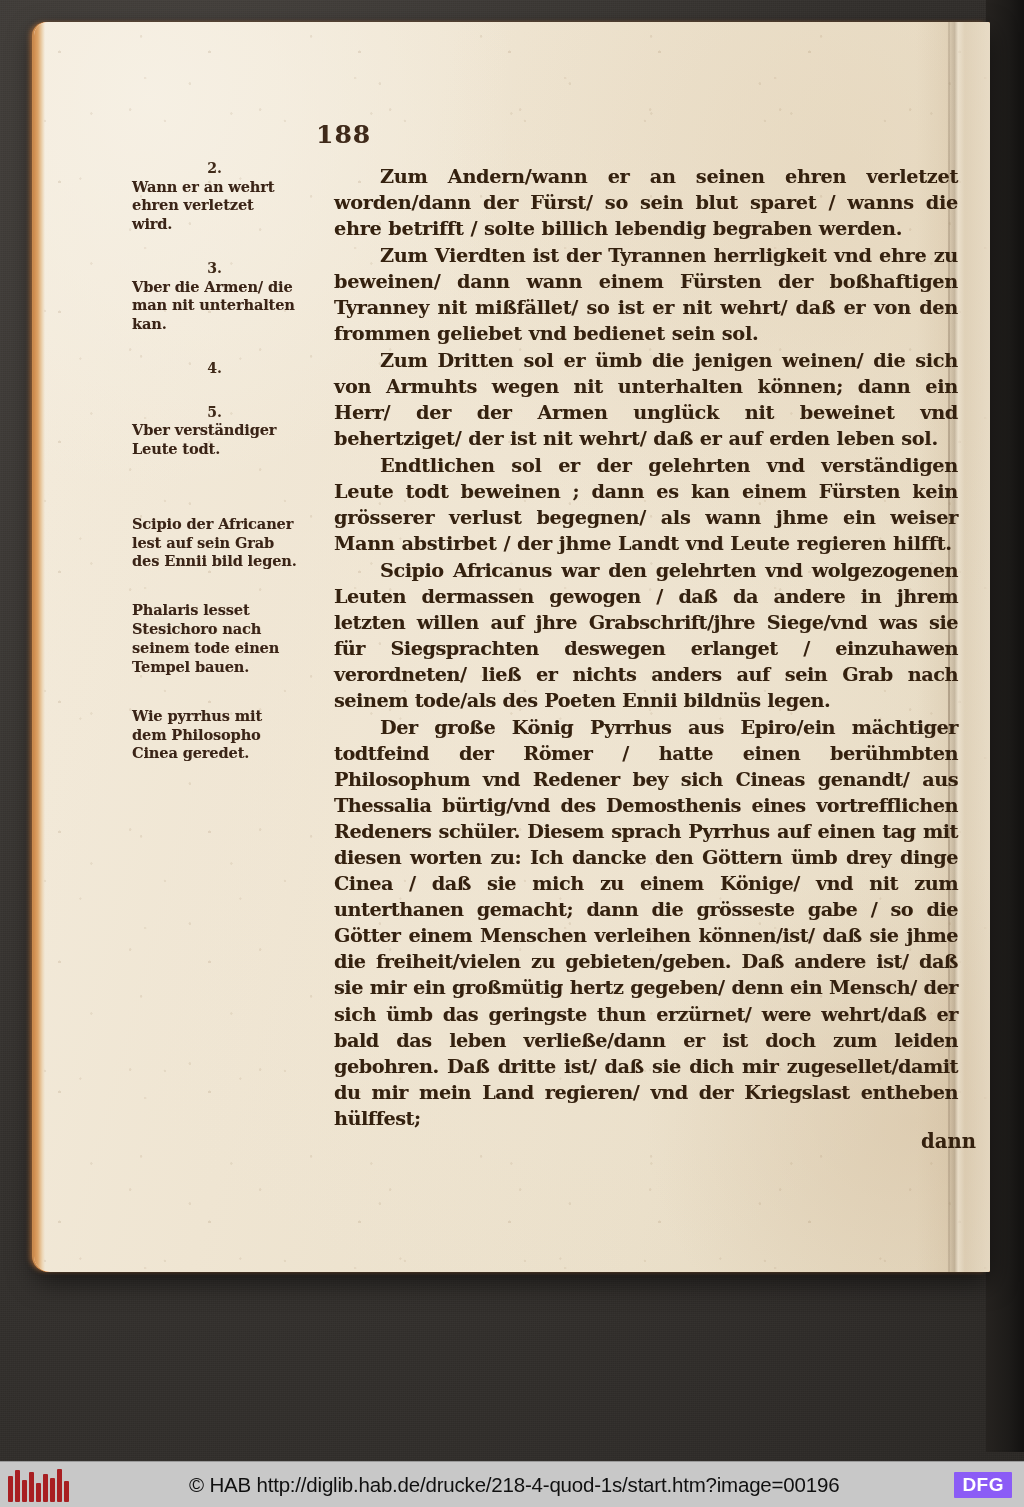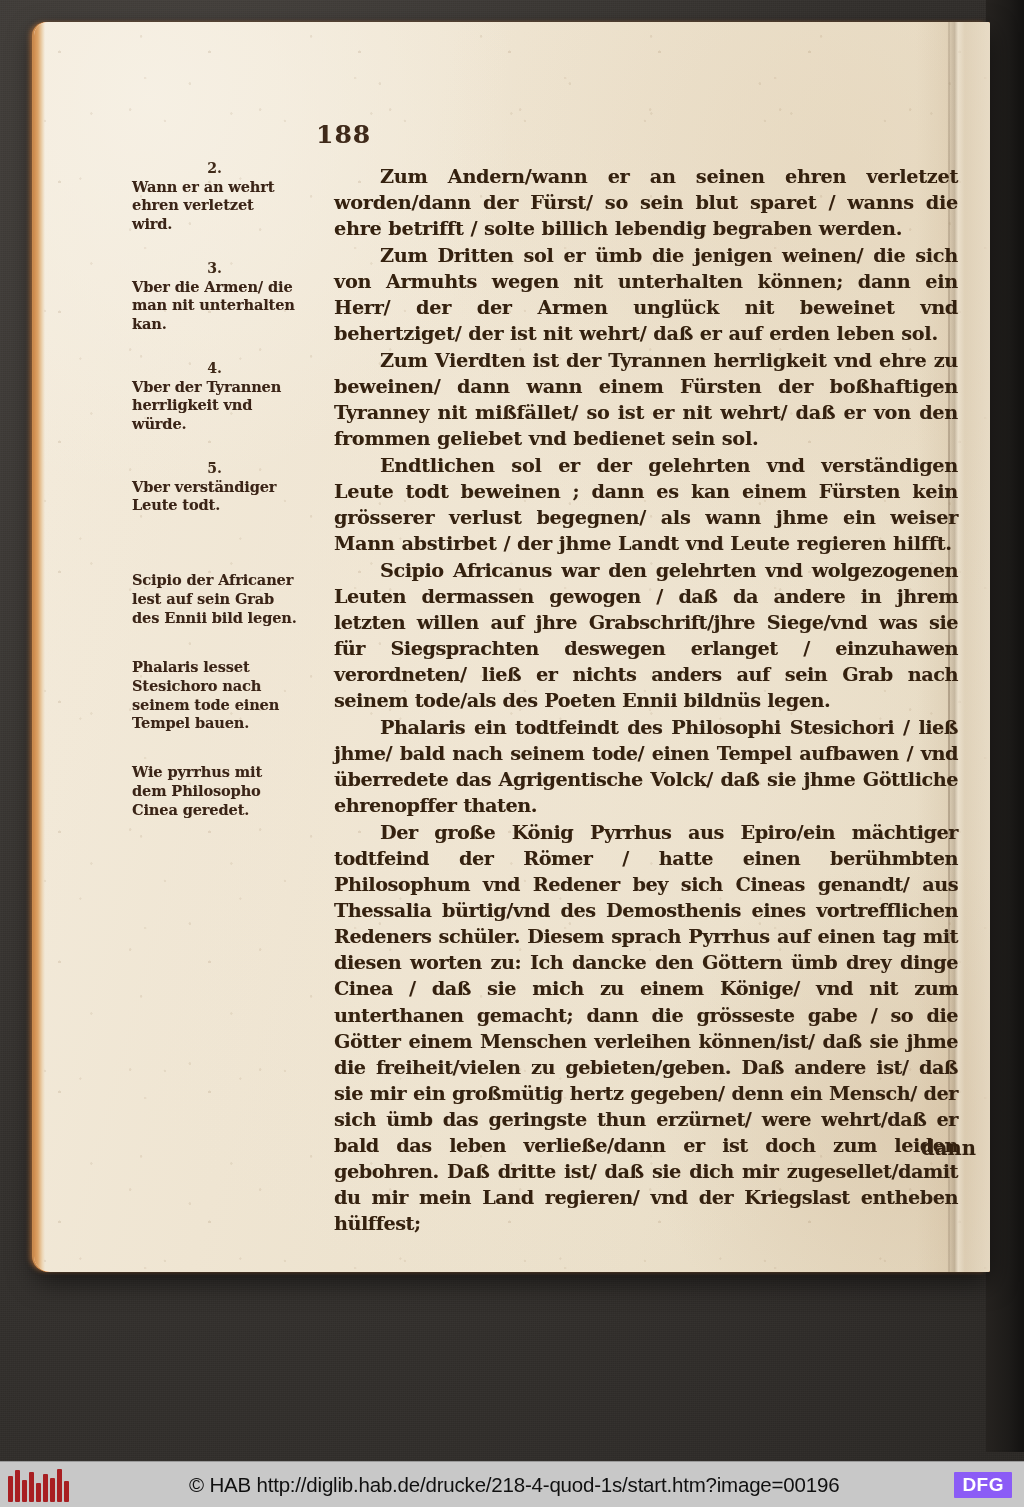--- a/index.html
+++ b/index.html
@@ -133,21 +133,21 @@
     text-align:justify;
     text-indent:46px;
     margin:0 16px 1px 0;
     letter-spacing:-.25px;
     word-spacing:.4px;
   }
   .para.tight{letter-spacing:-.45px;}
   #catchword{
     position:absolute;right:14px;top:1108px;
     font-family:"DejaVu Serif",serif;font-weight:700;
-    font-size:19.5px;color:#34210f;margin-top:7px;
+    font-size:19.5px;color:#34210f;
   }
   
   .para, .mtext, .mnum, #folio, #running-head, #catchword{
     text-shadow:.3px .25px .4px rgba(90,60,35,.30);
   }
   
   #footer{
     position:absolute;left:0;bottom:0;width:1024px;height:45px;
     background:#c8c8c8;
     border-top:1px solid #9a9a9a;
@@ -193,44 +193,42 @@
       <div class="mnote" style="margin-bottom:26px;">
         <div class="mnum">2.</div>
         <div class="mtext">Wann er an wehrt ehren verletzet wird.</div>
       </div>
       <div class="mnote" style="margin-bottom:26px;">
         <div class="mnum">3.</div>
         <div class="mtext">Vber die Armen/ die man nit unterhalten kan.</div>
       </div>
       <div class="mnote" style="margin-bottom:26px;">
         <div class="mnum">4.</div>
-        <div class="mtext">Vber der Tyrannen herrligkeit vnd würde.</div>
       </div>
       <div class="mnote" style="margin-bottom:56px;">
         <div class="mnum">5.</div>
         <div class="mtext">Vber verständiger Leute todt.</div>
       </div>
       <div class="mnote" style="margin-bottom:30px;">
         <div class="mtext">Scipio der Africaner lest auf sein Grab des Ennii bild legen.</div>
       </div>
       <div class="mnote" style="margin-bottom:30px;">
         <div class="mtext">Phalaris lesset Stesichoro nach seinem tode einen Tempel bauen.</div>
       </div>
       <div class="mnote">
         <div class="mtext">Wie pyrrhus mit dem Philosopho Cinea geredet.</div>
       </div>
     </div>
 
     <div id="body-col">
       <p class="para">Zum Andern/wann er an seinen ehren verletzet worden/dann der Fürst/ so sein blut sparet / wanns die ehre betrifft / solte billich lebendig begraben werden.</p>
+      <p class="para">Zum Vierdten ist der Tyrannen herrligkeit vnd ehre zu beweinen/ dann wann einem Fürsten der boßhaftigen Tyranney nit mißfället/ so ist er nit wehrt/ daß er von den frommen geliebet vnd bedienet sein sol.</p>
       <p class="para">Zum Dritten sol er ümb die jenigen weinen/ die sich von Armuhts wegen nit unterhalten können; dann ein Herr/ der der Armen unglück nit beweinet vnd behertziget/ der ist nit wehrt/ daß er auf erden leben sol.</p>
-      <p class="para">Zum Vierdten ist der Tyrannen herrligkeit vnd ehre zu beweinen/ dann wann einem Fürsten der boßhaftigen Tyranney nit mißfället/ so ist er nit wehrt/ daß er von den frommen geliebet vnd bedienet sein sol.</p>
       <p class="para">Endtlichen sol er der gelehrten vnd verständigen Leute todt beweinen ; dann es kan einem Fürsten kein grösserer verlust begegnen/ als wann jhme ein weiser Mann abstirbet / der jhme Landt vnd Leute regieren hilfft.</p>
       <p class="para tight">Scipio Africanus war den gelehrten vnd wolgezogenen Leuten dermassen gewogen / daß da andere in jhrem letzten willen auf jhre Grabschrift/jhre Siege/vnd was sie für Siegsprachten deswegen erlanget / einzuhawen verordneten/ ließ er nichts anders auf sein Grab nach seinem tode/als des Poeten Ennii bildnüs legen.</p>
-      <p class="para tight">Phalaris ein todtfeindt des Philosophi Stesichori / ließ jhme/ bald nach seinem tode/ einen Tempel aufbawen / vnd überredete das Agrigentische Volck/ daß sie jhme Göttliche ehrenopffer thaten.</p>
       <p class="para tight">Der große König Pyrrhus aus Epiro/ein mächtiger todtfeind der Römer / hatte einen berühmbten Philosophum vnd Redener bey sich Cineas genandt/ aus Thessalia bürtig/vnd des Demosthenis eines vortrefflichen Redeners schüler. Diesem sprach Pyrrhus auf einen tag mit diesen worten zu: Ich dancke den Göttern ümb drey dinge Cinea / daß sie mich zu einem Könige/ vnd nit zum unterthanen gemacht; dann die grösseste gabe / so die Götter einem Menschen verleihen können/ist/ daß sie jhme die freiheit/vielen zu gebieten/geben.     Daß andere ist/ daß sie mir ein großmütig hertz gegeben/ denn ein Mensch/ der sich ümb das geringste thun erzürnet/ were wehrt/daß er bald das leben verließe/dann er ist doch zum leiden gebohren.   Daß dritte ist/ daß sie dich mir zugesellet/damit du mir mein Land regieren/ vnd der Kriegslast entheben hülffest;</p>
     </div>
 
     <div id="catchword" class="blackletter">dann</div>
   </div>
 
   <div id="gutter"></div>
   <div id="gutter-line"></div>
 </div>
 

